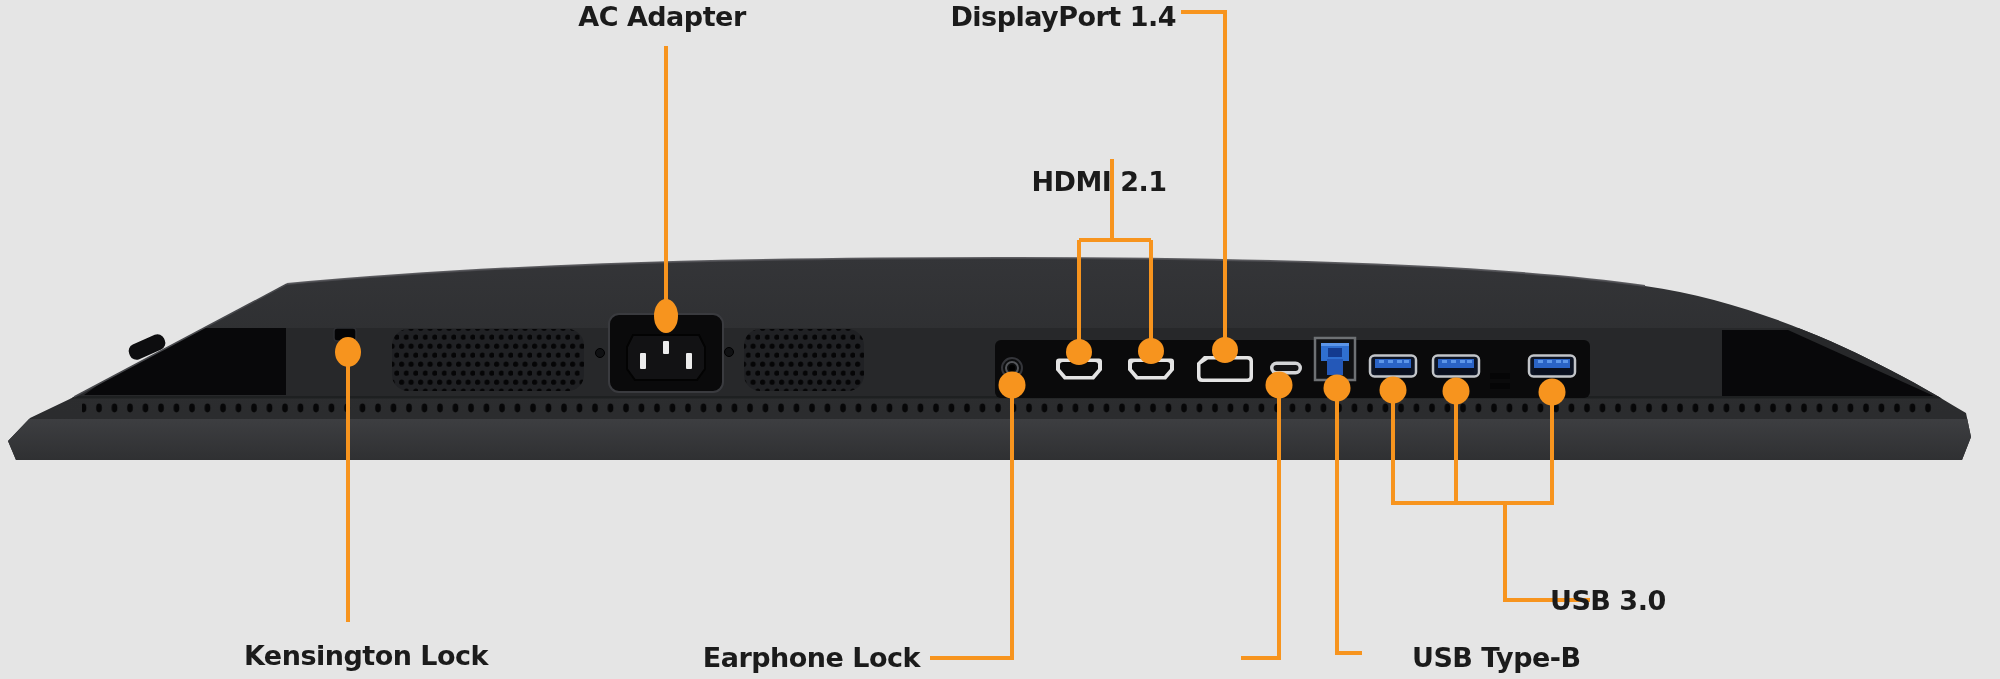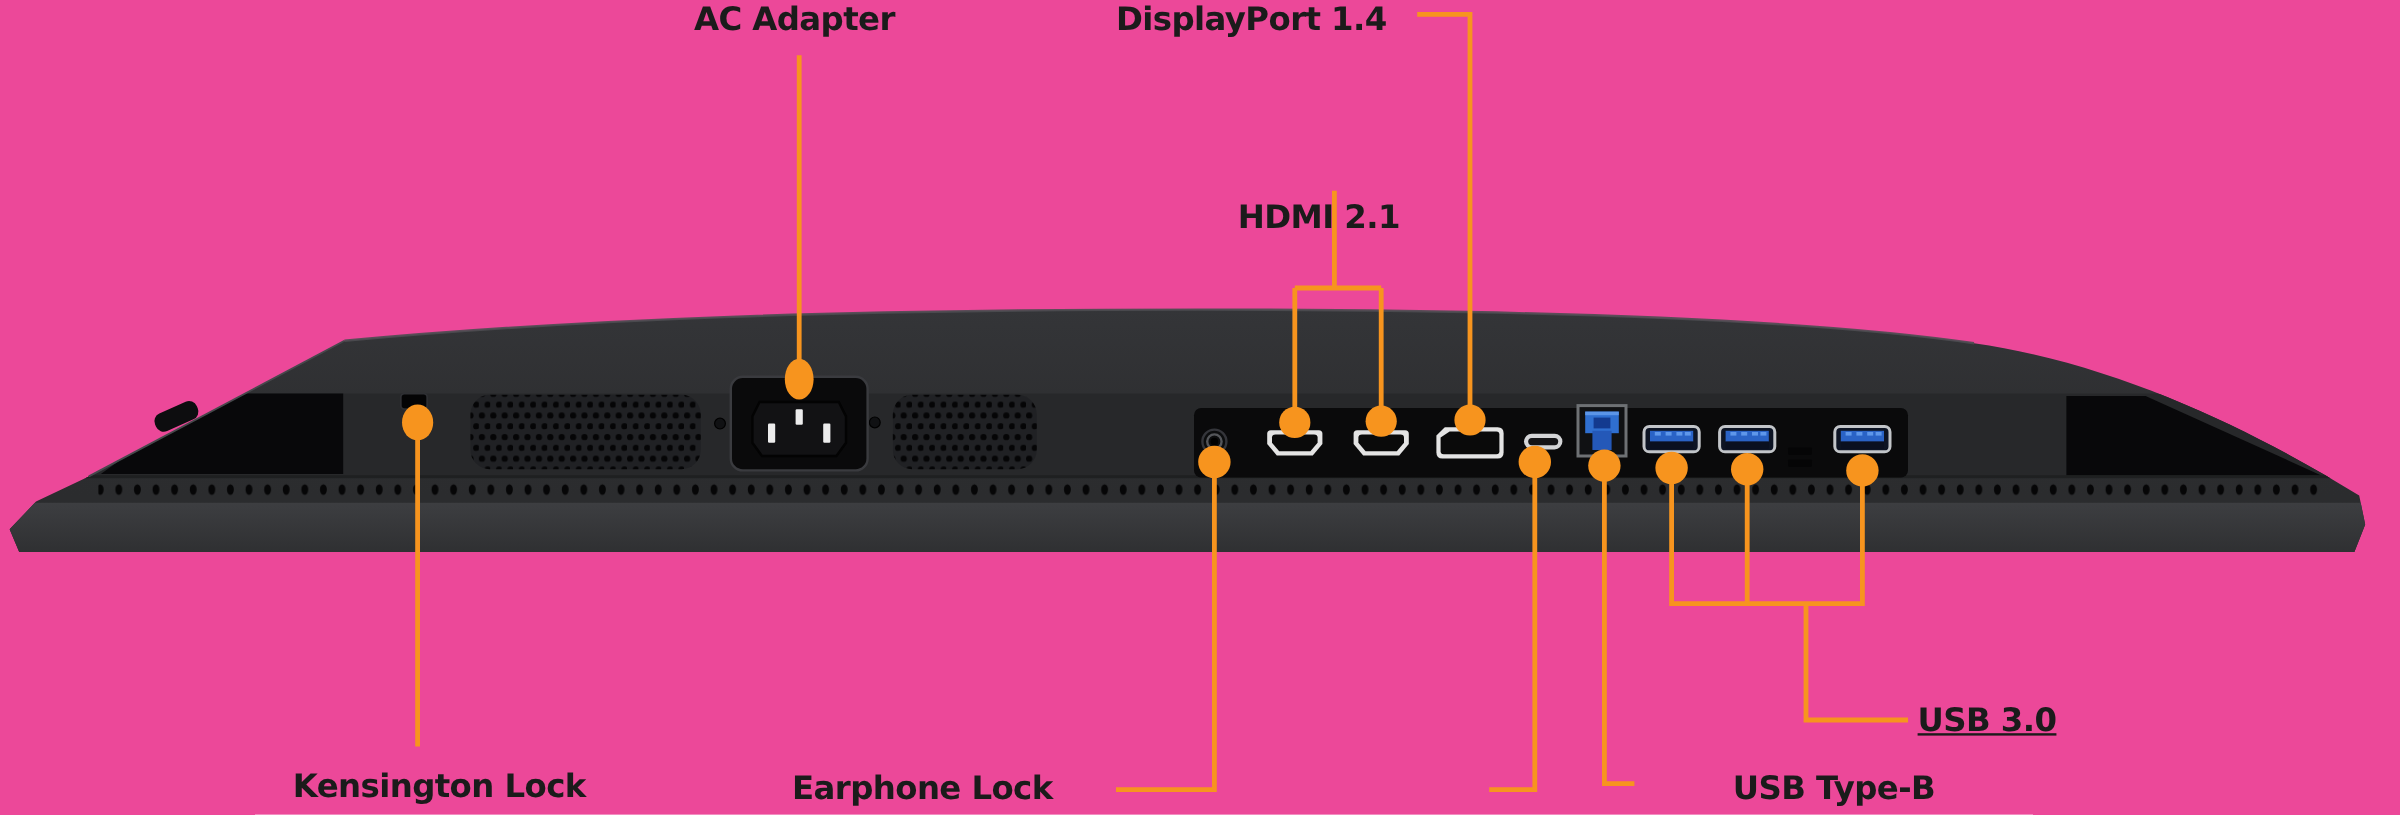--- a/index.html
+++ b/index.html
@@ -1,25 +1,25 @@
 <!DOCTYPE html>
 <html><head>
 <meta charset="utf-8">
 <style>
   html,body{margin:0;padding:0;background:#ffffff;}
   .stage{
-    position:relative;width:2000px;height:679px;background:#ec4899;overflow:hidden;
+    position:relative;width:2000px;height:679px;background:#e5e5e5;overflow:hidden;
     font-family:"DejaVu Sans","Liberation Sans",sans-serif;
   }
   .stage svg{position:absolute;left:0;top:0;}
   .callout-label{
     position:absolute;font-weight:700;font-size:27px;line-height:33px;
     letter-spacing:-0.5px;color:#1b1b1b;white-space:nowrap;
   }
-  .ta-c{text-align:center;} .ta-r{text-align:left;} .ta-l{text-align:left;}
+  .ta-c{text-align:center;} .ta-r{text-align:right;} .ta-l{text-align:left;}
 </style>
 </head>
 <body>
 
 <div class="stage">
 
   <svg width="2000" height="679" viewBox="0 0 2000 679">
     <defs>
       <linearGradient id="bodyGrad" x1="0" y1="0" x2="0" y2="1">
         <stop offset="0" stop-color="#343538"></stop>
@@ -172,16 +172,16 @@
       <circle cx="1456" cy="391" r="13.5"></circle>
       <circle cx="1552" cy="392" r="13.5"></circle>
     </g>
   </svg>
 
   <div class="callout-label ta-c" style="left:512px;top:0px;width:300px;">AC Adapter</div>
   <div class="callout-label ta-r" style="left:930px;top:0px;width:246px;">DisplayPort 1.4</div>
   <div class="callout-label ta-c" style="left:999px;top:119px;width:200px;margin-top:46px;">HDMI 2.1</div>
   <div class="callout-label ta-c" style="left:216px;top:639px;width:300px;">Kensington Lock</div>
   <div class="callout-label ta-r" style="left:660px;top:641px;width:260px;">Earphone Lock</div>
-  <div class="callout-label ta-l" style="left:1444px;top:641px;width:250px;">USB Type-B</div>
-  <div class="callout-label ta-l" style="left:1598px;top:584px;width:200px;text-decoration:underline;">USB 3.0</div>
+  <div class="callout-label ta-l" style="left:1412px;top:641px;width:250px;">USB Type-B</div>
+  <div class="callout-label ta-l" style="left:1550px;top:584px;width:200px;">USB 3.0</div>
 
 </div>
 
 </body></html>

